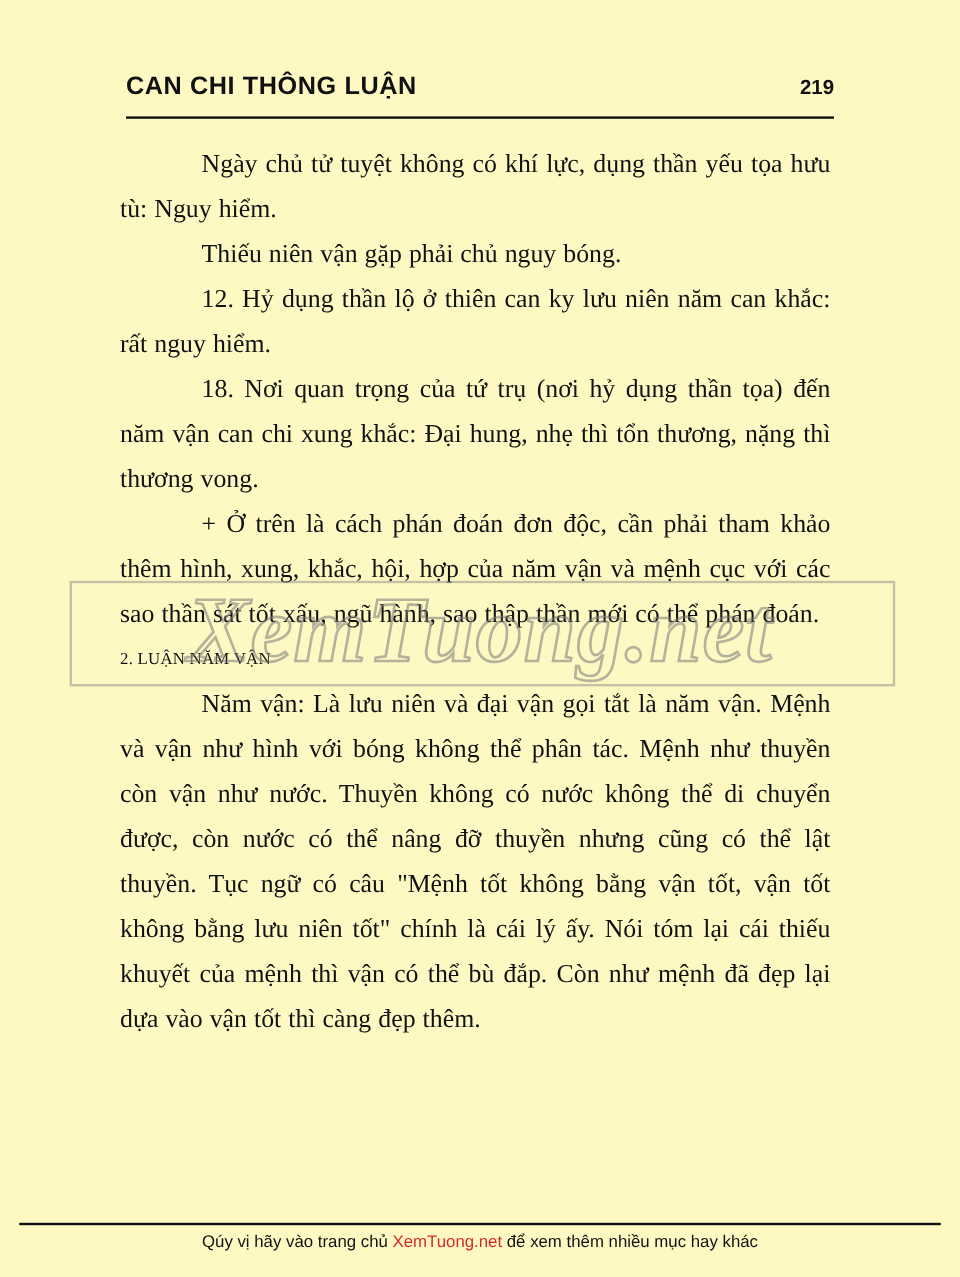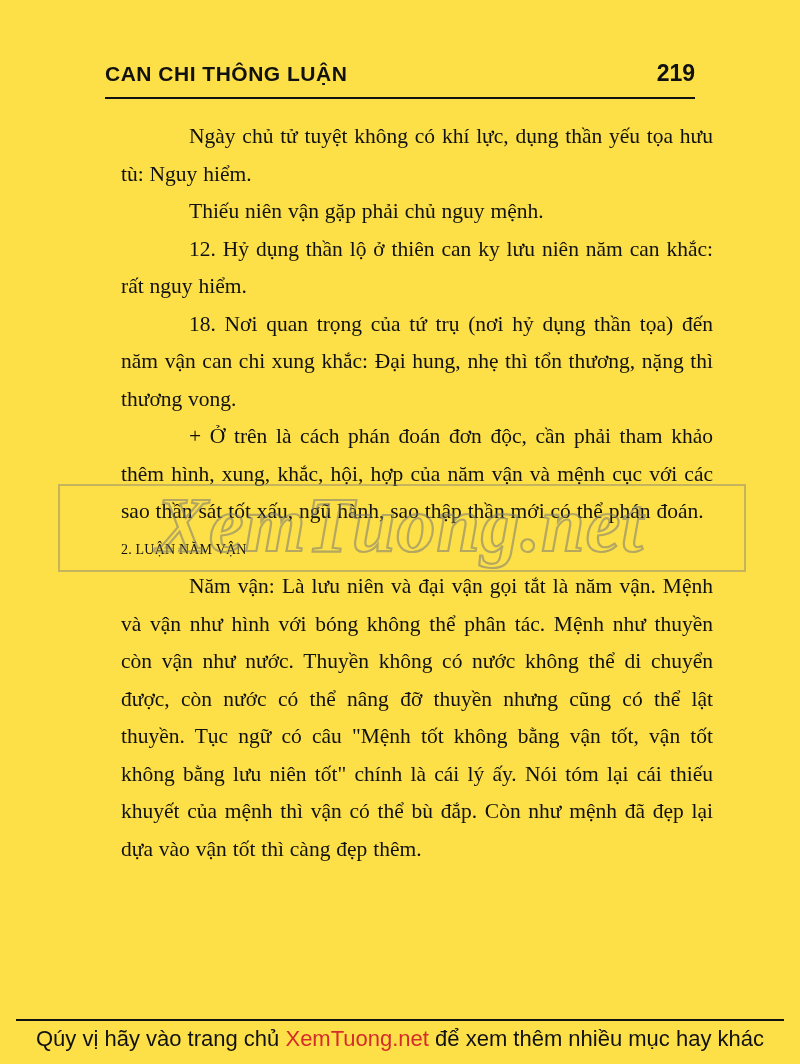--- a/index.html
+++ b/index.html
@@ -15,21 +15,21 @@
     color: #111111;
     overflow: hidden;
   }
 
   .page {
     position: absolute;
     left: 0;
     top: 0;
     width: 800px;
     height: 1064px;
-    background: #fde047;
+    background: #fef9c3;
   }
 
   
   .header {
     position: absolute;
     left: 105px;
     top: 60px;
     width: 590px;
     display: flex;
     align-items: baseline;
@@ -38,37 +38,37 @@
   .header-title {
     font-family: "Liberation Sans", sans-serif;
     font-size: 21px;
     font-weight: bold;
     letter-spacing: 0.5px;
     color: #111;
     white-space: nowrap;
   }
   .header-page {
     font-family: "Liberation Sans", sans-serif;
-    font-size: 23px;
+    font-size: 17px;
     font-weight: bold;
     color: #111;
   }
   .header-rule {
     position: absolute;
     left: 105px;
     top: 97px;
     width: 590px;
     height: 2px;
     background: #111;
   }
 
   
   .content {
     position: absolute;
-    left: 121px;
+    left: 100px;
     top: 118px;
     width: 592px;
   }
   .para {
     font-size: 21.5px;
     line-height: 37.5px;
     text-align: justify;
     text-justify: inter-word;
     margin: 0 0 0 0;
     color: #111;
@@ -126,21 +126,21 @@
     height: 2px;
     background: #111;
   }
   .footer {
     position: absolute;
     left: 0;
     top: 1026px;
     width: 800px;
     text-align: center;
     font-family: "Liberation Sans", sans-serif;
-    font-size: 22px;
+    font-size: 14px;
     color: #111;
     white-space: nowrap;
   }
   .footer .brand {
     color: #d62b2b;
     font-weight: normal;
   }
 </style>
 </head>
 <body>
@@ -148,21 +148,21 @@
 <div class="page">
 
   <div class="header">
     <div class="header-title">CAN CHI THÔNG LUẬN</div>
     <div class="header-page">219</div>
   </div>
   <div class="header-rule"></div>
 
   <div class="content">
     <p class="para indent">Ngày chủ tử tuyệt không có khí lực, dụng thần yếu tọa hưu tù: Nguy hiểm.</p>
-    <p class="para indent">Thiếu niên vận gặp phải chủ nguy mệnh.</p>
+    <p class="para indent">Thiếu niên vận gặp phải chủ nguy bóng.</p>
     <p class="para indent">12. Hỷ dụng thần lộ ở thiên can ky lưu niên năm can khắc: rất nguy hiểm.</p>
     <p class="para indent">18. Nơi quan trọng của tứ trụ (nơi hỷ dụng thần tọa) đến năm vận can chi xung khắc: Đại hung, nhẹ thì tổn thương, nặng thì thương vong.</p>
     <p class="para indent">+ Ở trên là cách phán đoán đơn độc, cần phải tham khảo thêm hình, xung, khắc, hội, hợp của năm vận và mệnh cục với các sao thần sát tốt xấu, ngũ hành, sao thập thần mới có thể phán đoán.</p>
     <p class="heading">2. LUẬN NĂM VẬN</p>
     <p class="para indent">Năm vận: Là lưu niên và đại vận gọi tắt là năm vận. Mệnh và vận như hình với bóng không thể phân tác. Mệnh như thuyền còn vận như nước. Thuyền không có nước không thể di chuyển được, còn nước có thể nâng đỡ thuyền nhưng cũng có thể lật thuyền. Tục ngữ có câu "Mệnh tốt không bằng vận tốt, vận tốt không bằng lưu niên tốt" chính là cái lý ấy. Nói tóm lại cái thiếu khuyết của mệnh thì vận có thể bù đắp. Còn như mệnh đã đẹp lại dựa vào vận tốt thì càng đẹp thêm.</p>
   </div>
 
   <div class="watermark">
     <div class="watermark-box"></div>
     <div class="watermark-text">XemTuong.net</div>

